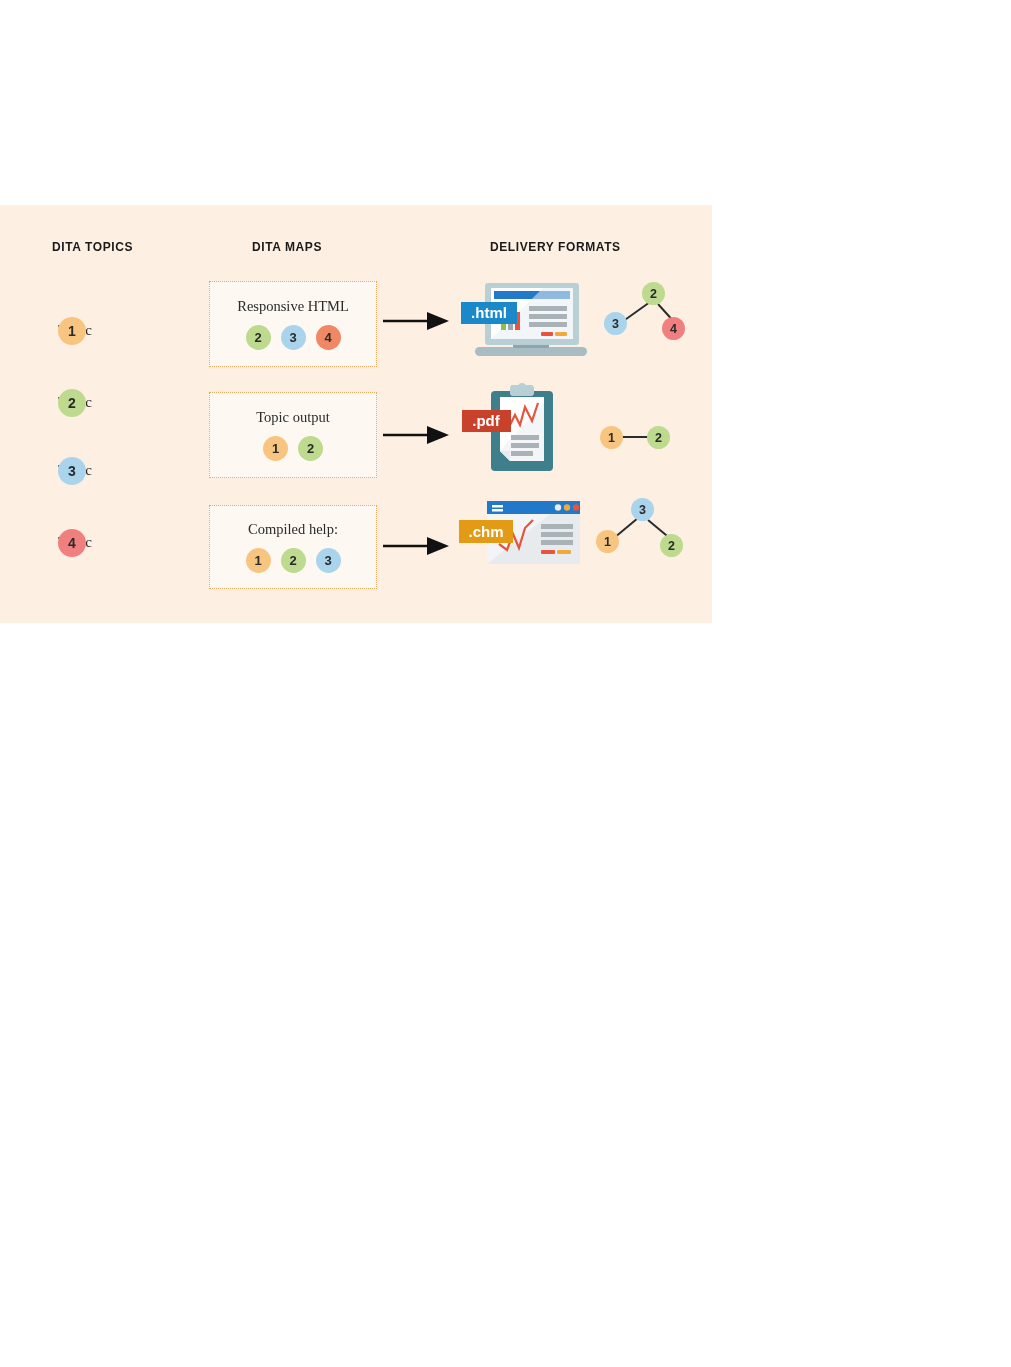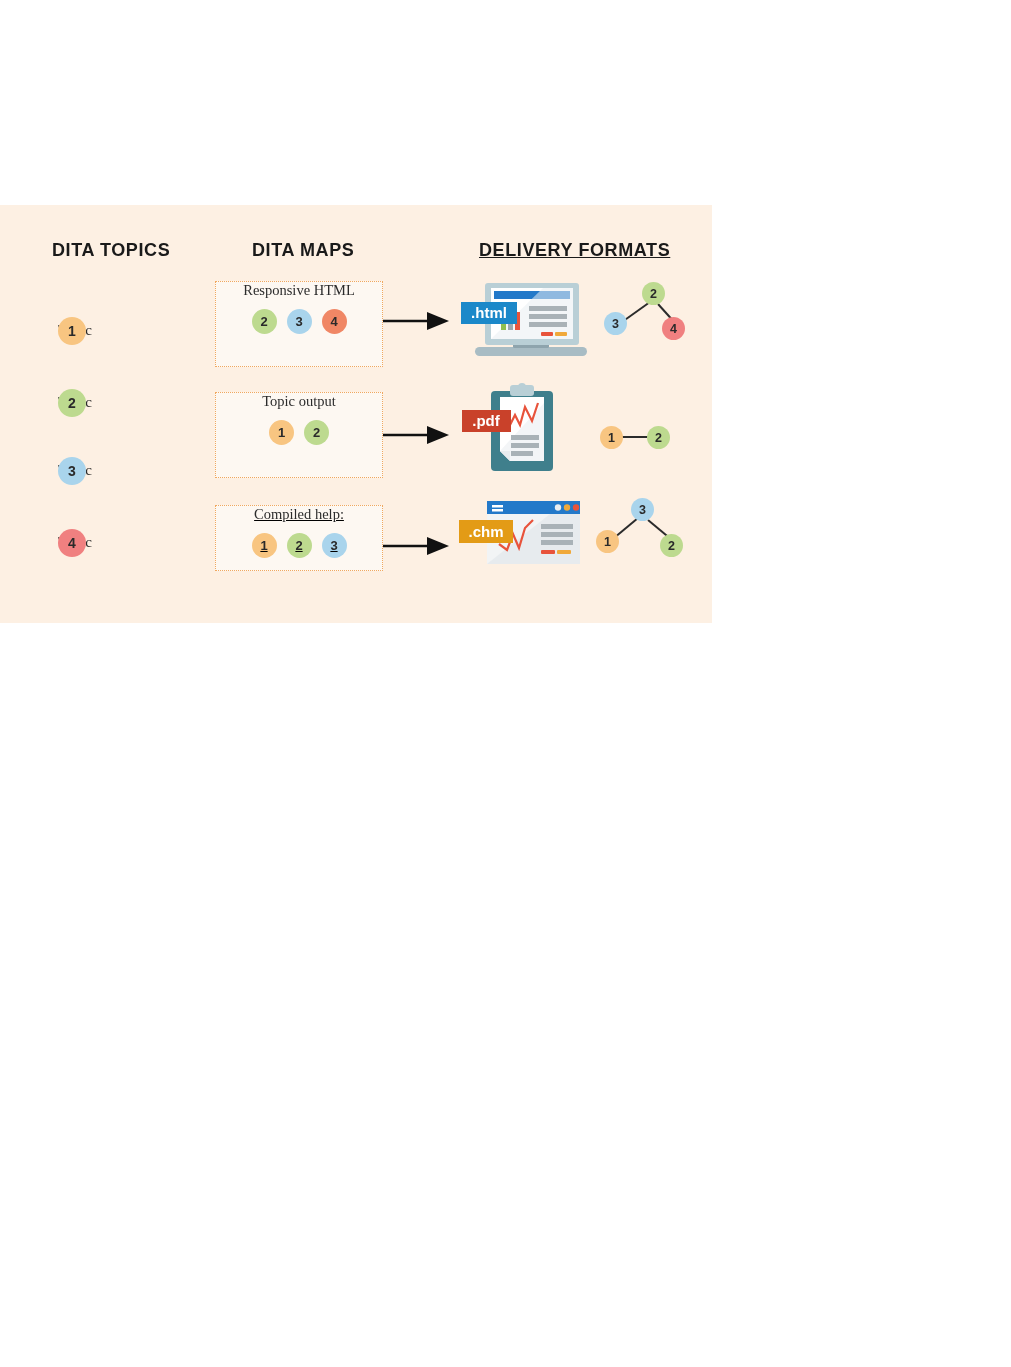--- a/index.html
+++ b/index.html
@@ -20,29 +20,29 @@
     left: 0;
     top: 205px;
     width: 712px;
     height: 418px;
     background: #fdf0e3;
   }
 
   
   .col-header {
     position: absolute;
-    font-size: 18px;
+    font-size: 12px;
     font-weight: bold;
     letter-spacing: 0.6px;
     color: #1a1a1a;
     white-space: nowrap;
   }
   #hdr-topics   { left: 52px;  top: 240px; }
   #hdr-maps     { left: 252px; top: 240px; text-align: center; }
-  #hdr-delivery { left: 479px; top: 240px; text-decoration: underline; }
+  #hdr-delivery { left: 490px; top: 240px; }
 
   
   .badge {
     position: absolute;
     border-radius: 50%;
     display: flex;
     align-items: center;
     justify-content: center;
     font-size: 13px;
     font-weight: bold;
@@ -67,32 +67,33 @@
     font-family: "Liberation Serif", serif;
   }
   #topic-row-0 { top: 322px; }
   #topic-row-1 { top: 394px; }
   #topic-row-2 { top: 462px; }
   #topic-row-3 { top: 534px; }
 
   
   .map-box {
     position: absolute;
-    left: 215px;
+    left: 209px;
     width: 168px;
     background: #fdf8f2;
     border: 1.6px dotted #f0a860;
     box-sizing: border-box;
     display: flex;
     flex-direction: column;
     align-items: center;
+    justify-content: center;
   }
   #map-box-0 { top: 281px; height: 86px; }
   #map-box-1 { top: 392px; height: 86px; }
-  #map-box-2 { top: 505px; height: 66px; text-decoration: underline; }
+  #map-box-2 { top: 505px; height: 84px; }
   .map-title {
     font-size: 14.5px;
     color: #2b2b2b;
     font-family: "Liberation Serif", serif;
     margin-bottom: 9px;
     white-space: nowrap;
   }
   .map-badges {
     display: flex;
     gap: 10px;

